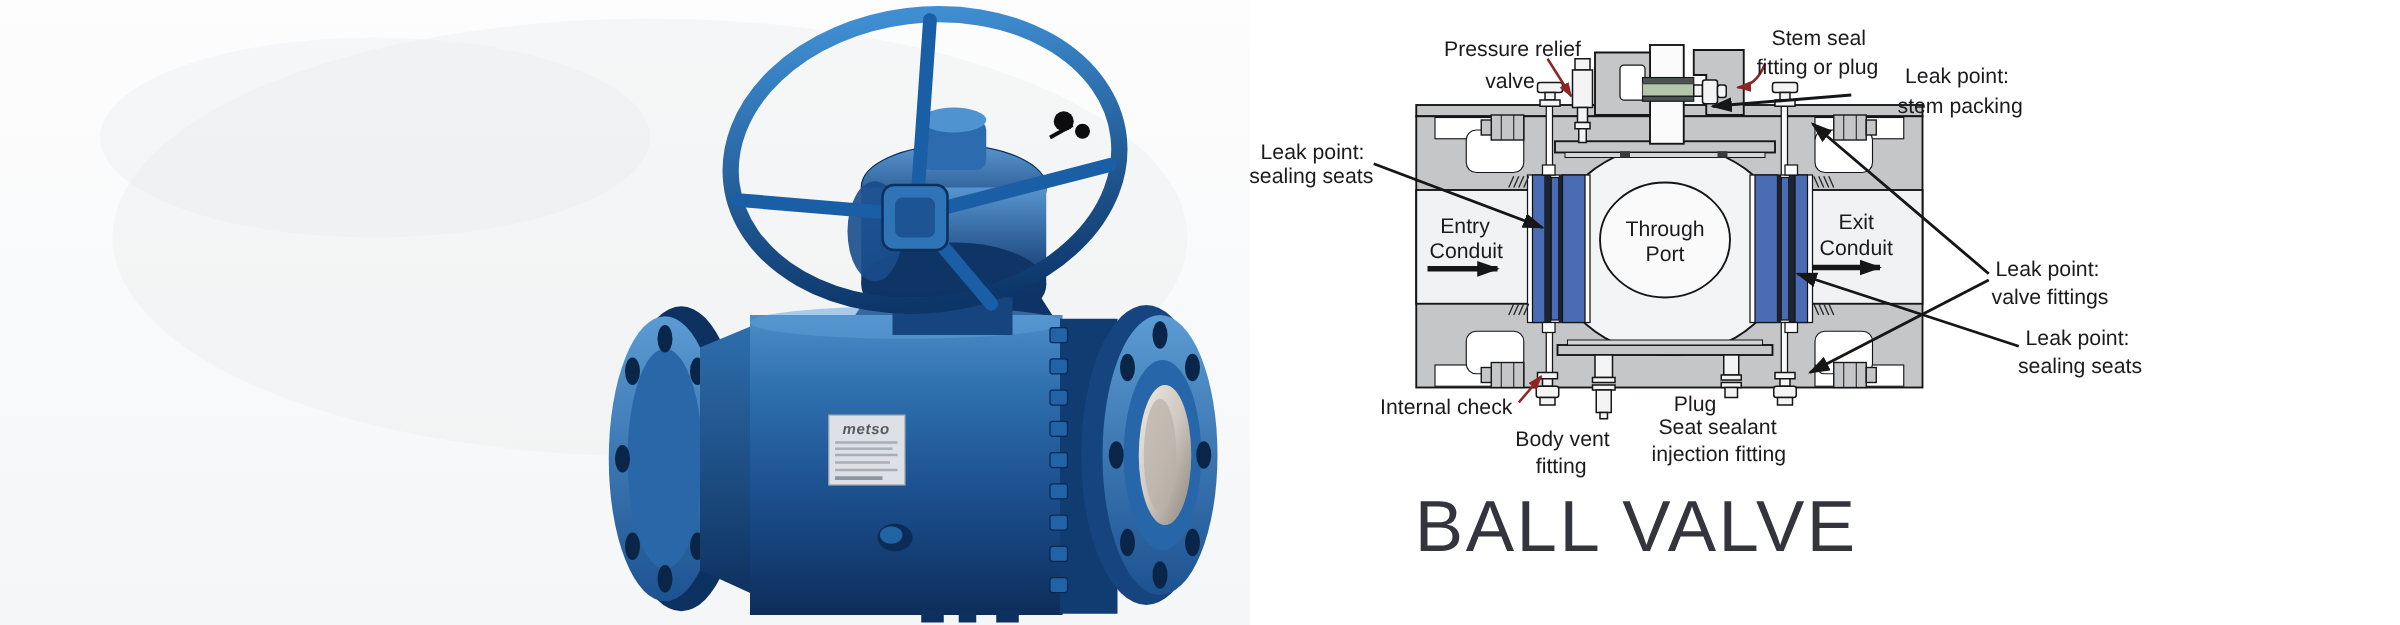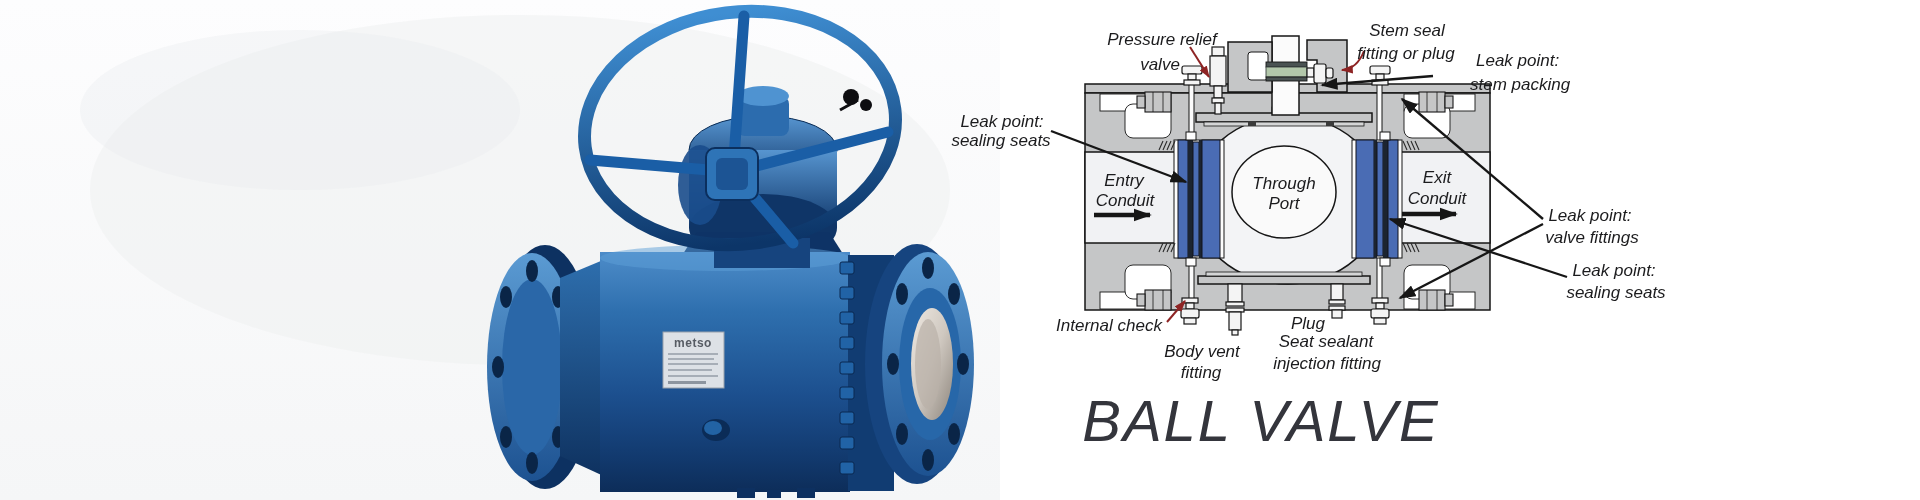--- a/index.html
+++ b/index.html
@@ -1,21 +1,21 @@
 <!DOCTYPE html>
 <html><head>
 <meta charset="utf-8">
 <style>
   html,body{margin:0;padding:0;background:#ffffff;}
   .stage{
     position:relative;width:1920px;height:500px;overflow:hidden;
     background:#ffffff;font-family:"Liberation Sans",sans-serif;
   }
-  .photo-pane{position:absolute;left:0;top:0;width:1000px;height:483px;}
-  .diagram-pane{position:absolute;left:940px;top:0;width:740px;height:500px;font-style:italic;}
+  .photo-pane{position:absolute;left:0;top:0;width:1000px;height:483px;font-style:italic;}
+  .diagram-pane{position:absolute;left:988px;top:0;width:740px;height:500px;}
   svg{display:block;}
   text{font-family:"Liberation Sans",sans-serif;}
   .lbl{fill:#1b1b1d;font-size:17px;}
   .title-text{fill:#34353c;font-size:58px;letter-spacing:2px;}
   .brand{fill:#575c64;font-size:12px;font-weight:bold;letter-spacing:0.5px;}
 </style>
 </head>
 <body>
 
 <div class="stage">

